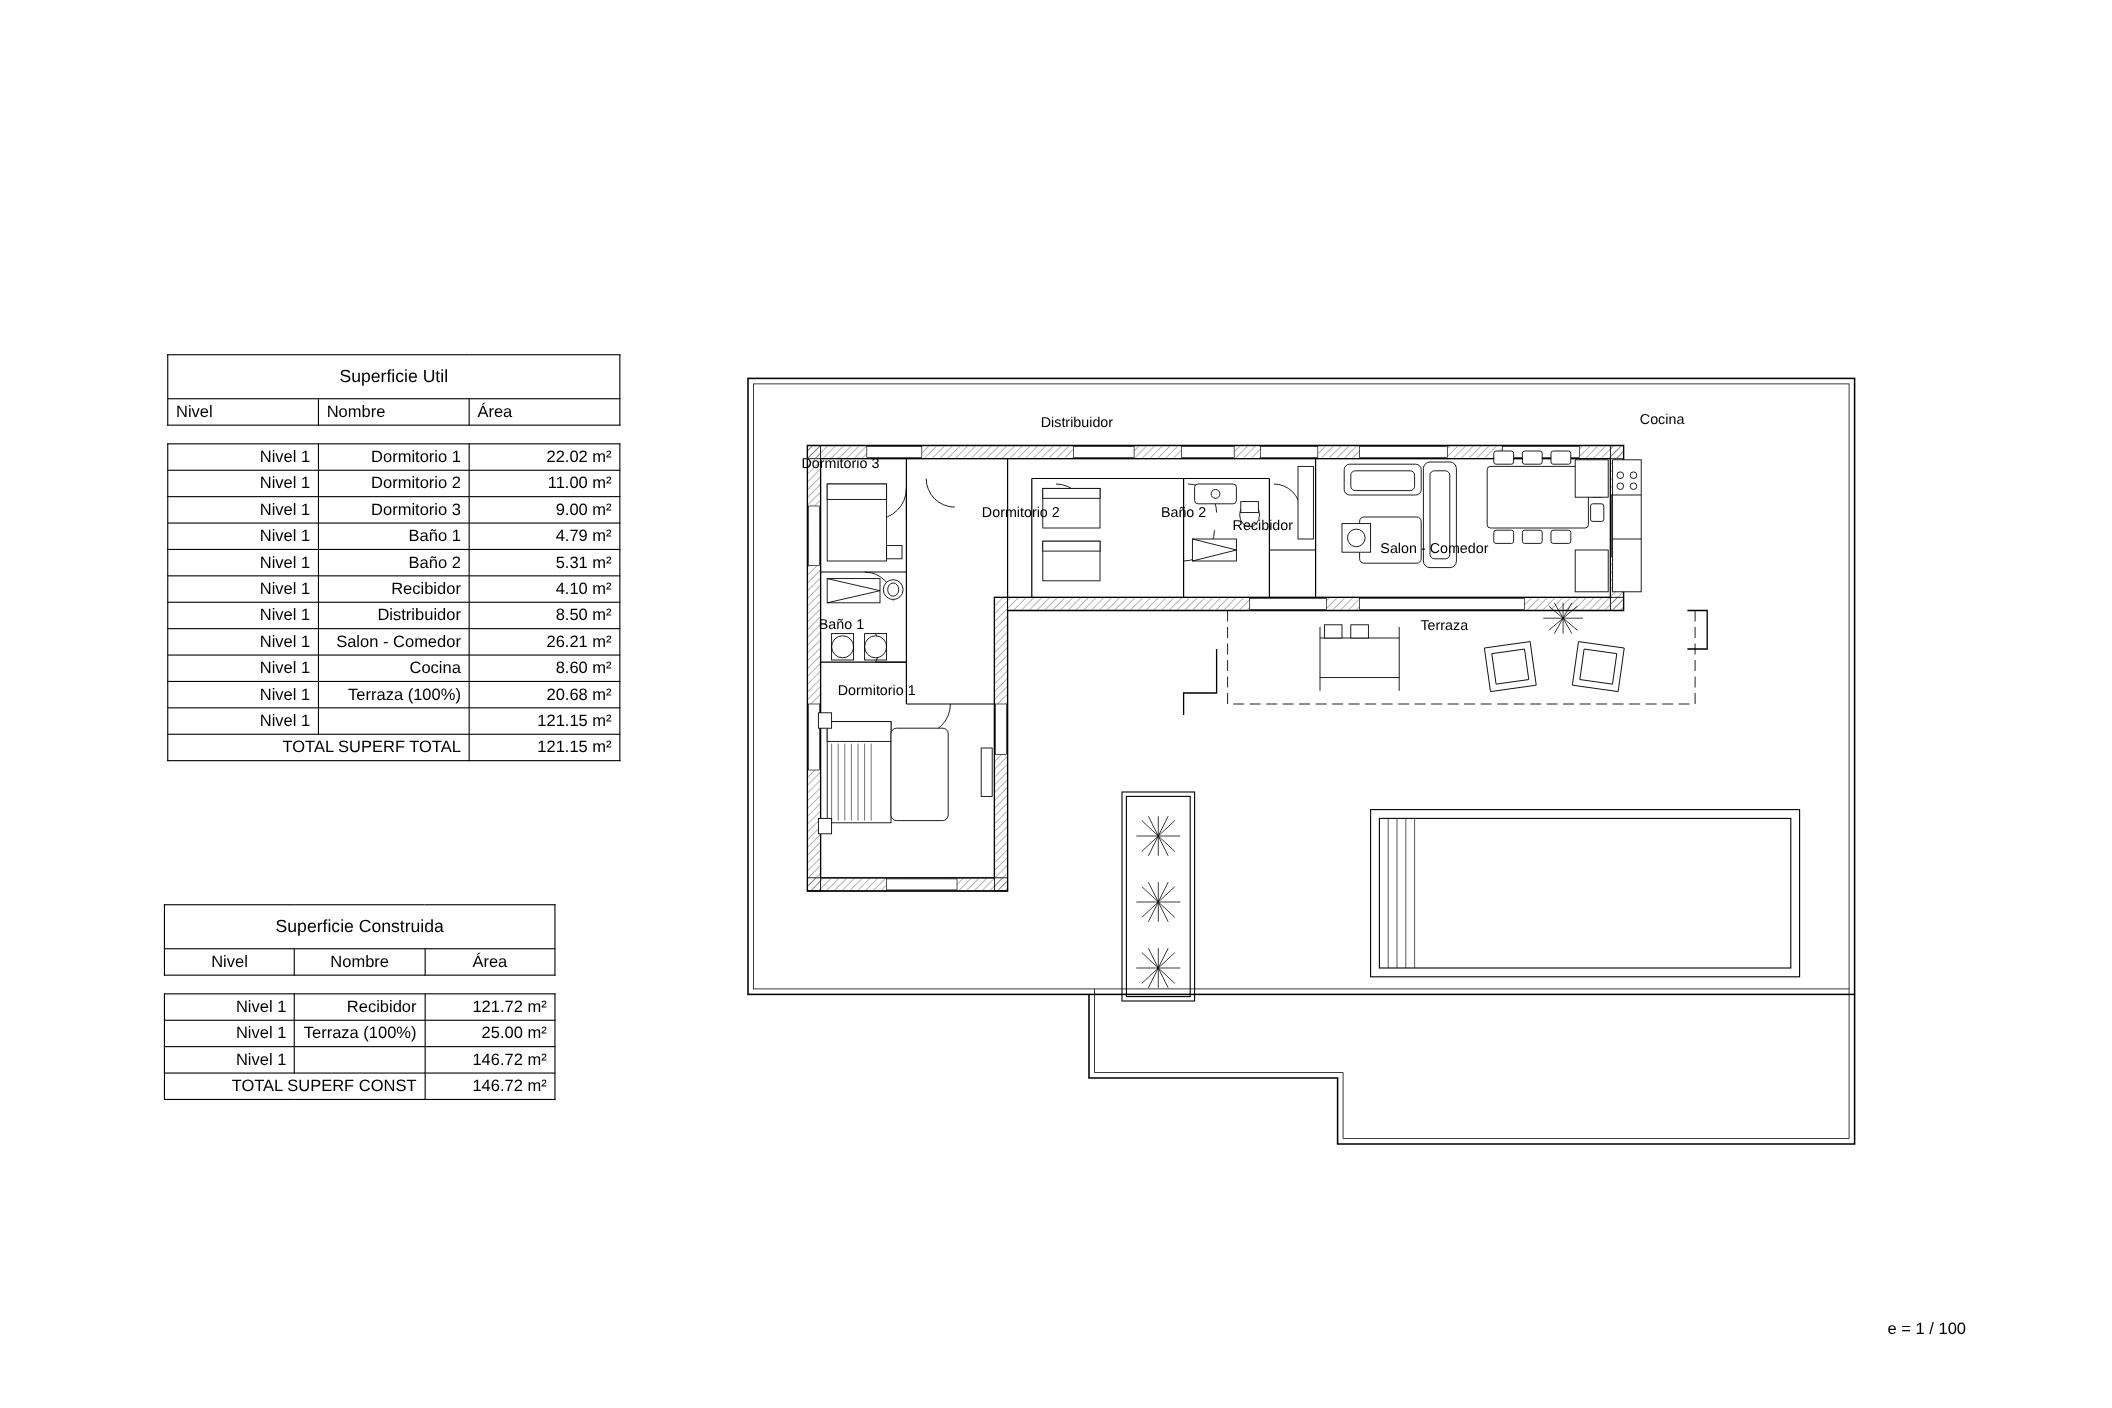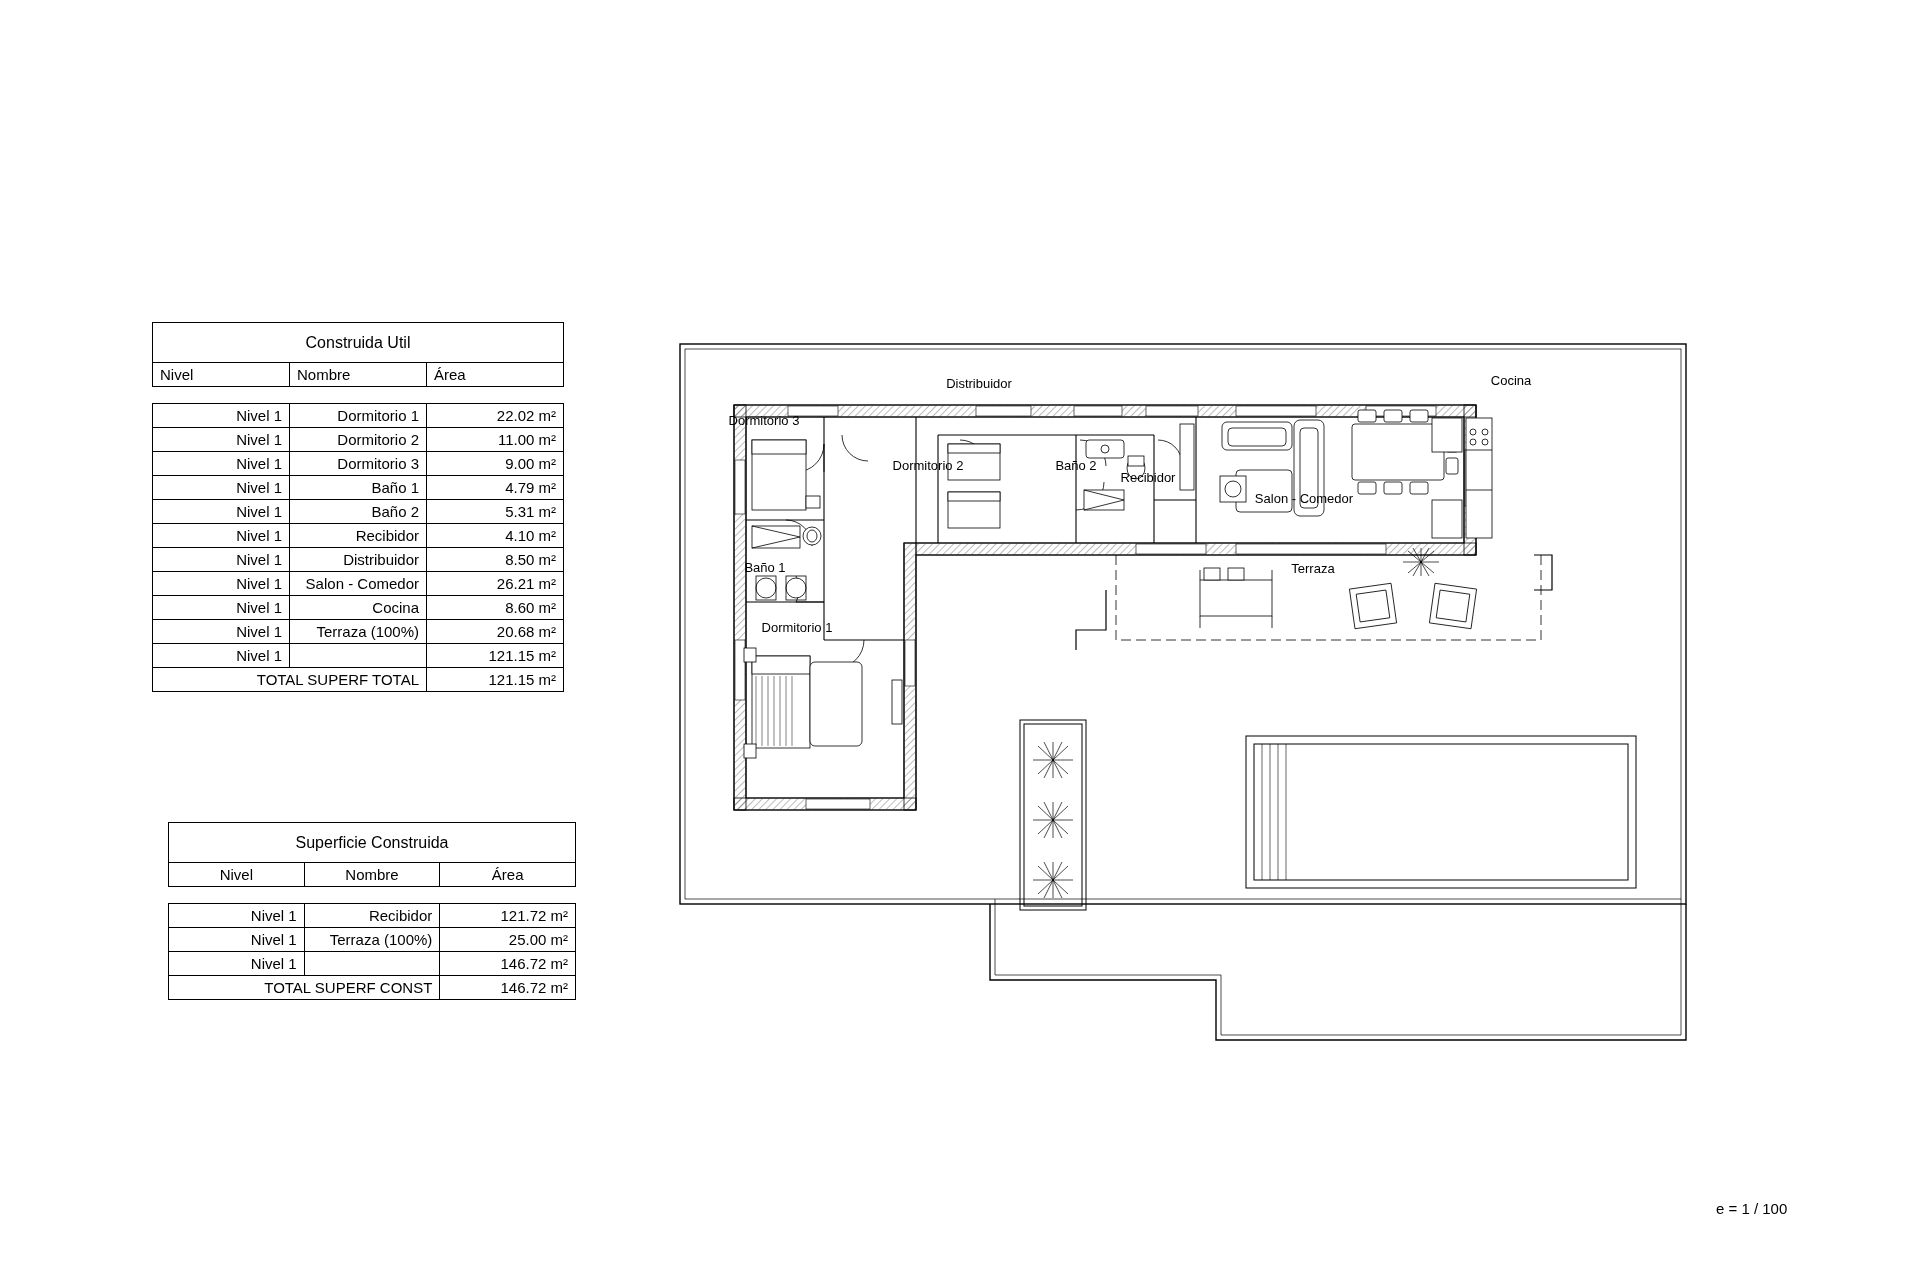--- a/index.html
+++ b/index.html
@@ -15,21 +15,21 @@
     color: #000;
     overflow: hidden;
   }
 
   
   .table-block {
     position: absolute;
     font-size: 15px;
   }
   #util-table { left: 152px; top: 322px; width: 412px; }
-  #const-table { left: 168px; top: 822px; width: 408px; }
+  #const-table { left: 149px; top: 822px; width: 356px; }
 
   table.sched {
     border-collapse: collapse;
     width: 100%;
     table-layout: fixed;
   }
   table.sched td, table.sched th {
     border: 1px solid #000;
     padding: 3px 7px;
     font-weight: normal;
@@ -91,21 +91,21 @@
     font-family: "Liberation Sans", sans-serif;
   }
 </style>
 </head>
 <body>
 
 <div class="table-block" id="util-table">
   <table class="sched">
     <tbody>
         <tr>
-      <td class="title-cell" colspan="3">Construida Util</td>
+      <td class="title-cell" colspan="3">Superficie Util</td>
     </tr>
     <tr class="hdr">
       <td class="col-nivel">Nivel</td>
       <td class="col-nombre">Nombre</td>
       <td class="col-area">Área</td>
     </tr>
     <tr class="gap-row">
           <td colspan="3"></td>
         </tr>
     <tr>

